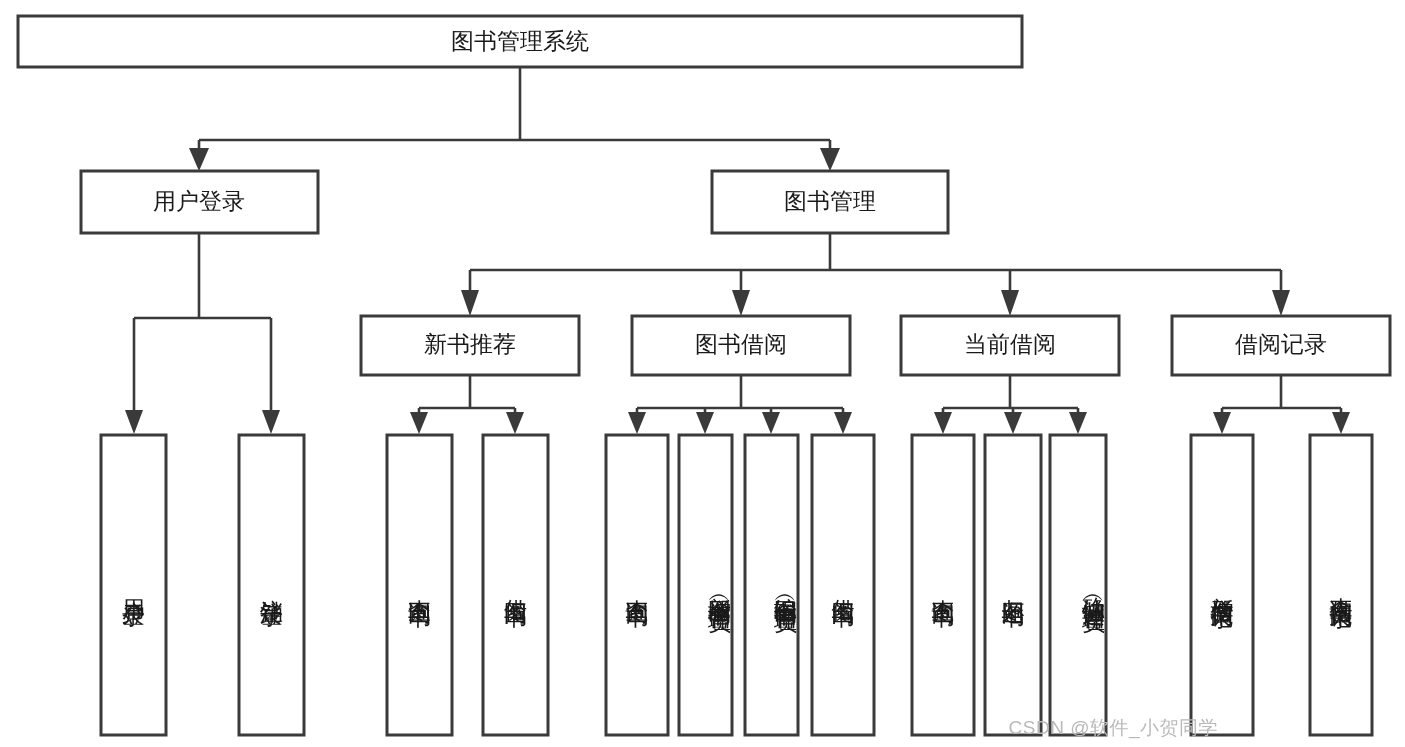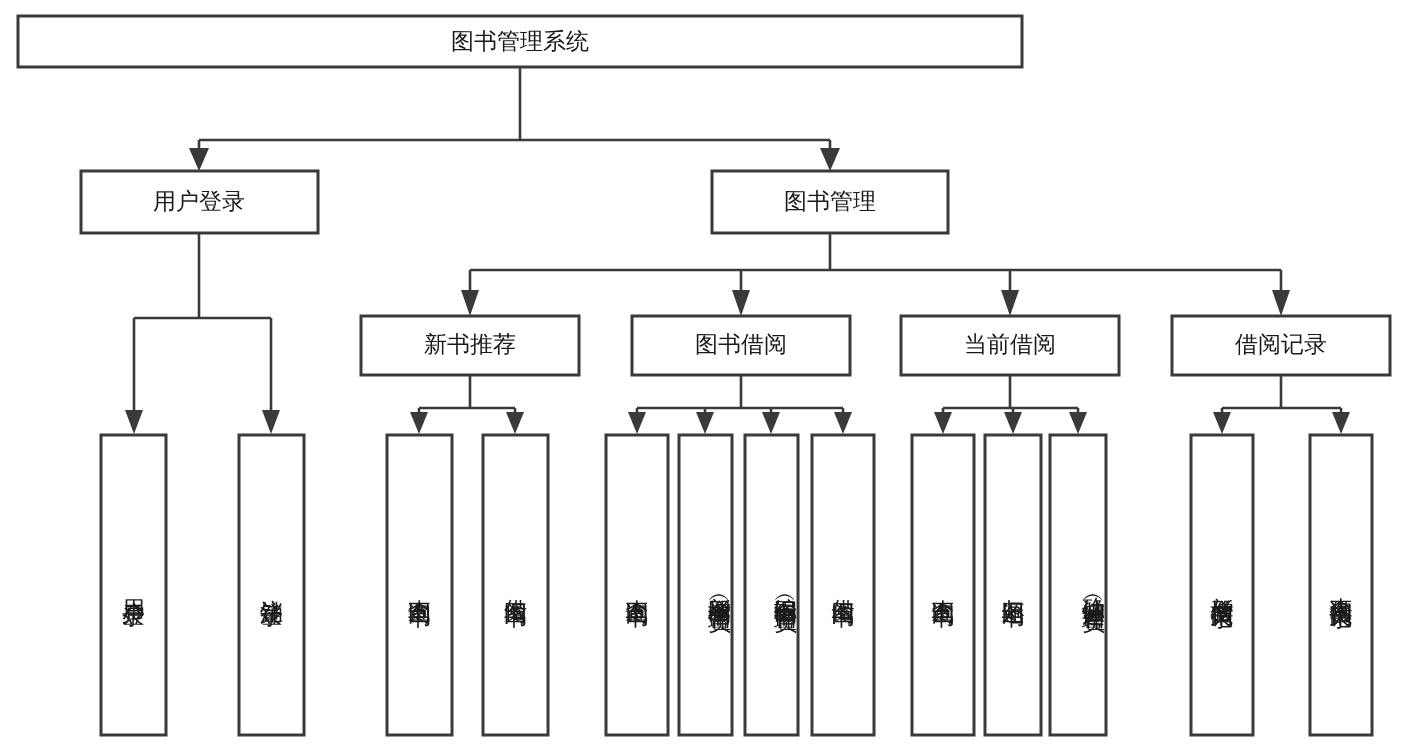--- a/index.html
+++ b/index.html
@@ -191,14 +191,15 @@
   <div class="node-label-v" style="left:606px; top:435px; width:62px; height:300px;">查询图书</div>
   <div class="node-label-v" style="left:679px; top:435px; width:53px; height:300px; align-items:flex-start; padding-top:6px; box-sizing:border-box;">新增图书（管理员）</div>
   <div class="node-label-v" style="left:745px; top:435px; width:53px; height:300px; align-items:flex-start; padding-top:6px; box-sizing:border-box;">编辑图书（管理员）</div>
   <div class="node-label-v" style="left:812px; top:435px; width:62px; height:300px;">借阅图书</div>
   <div class="node-label-v" style="left:912px; top:435px; width:62px; height:300px;">查询图书</div>
   <div class="node-label-v" style="left:985px; top:435px; width:56px; height:300px;">归还图书</div>
   <div class="node-label-v" style="left:1050px; top:435px; width:56px; height:300px; align-items:flex-start; padding-top:6px; box-sizing:border-box;">确认归还（管理员）</div>
   <div class="node-label-v" style="left:1191px; top:435px; width:62px; height:300px;">新增借阅记录</div>
   <div class="node-label-v" style="left:1310px; top:435px; width:62px; height:300px;">查询借阅记录</div>
 
+  <div class="watermark">CSDN @软件_小贺同学</div>
 
 </div>
 
 </body></html>

